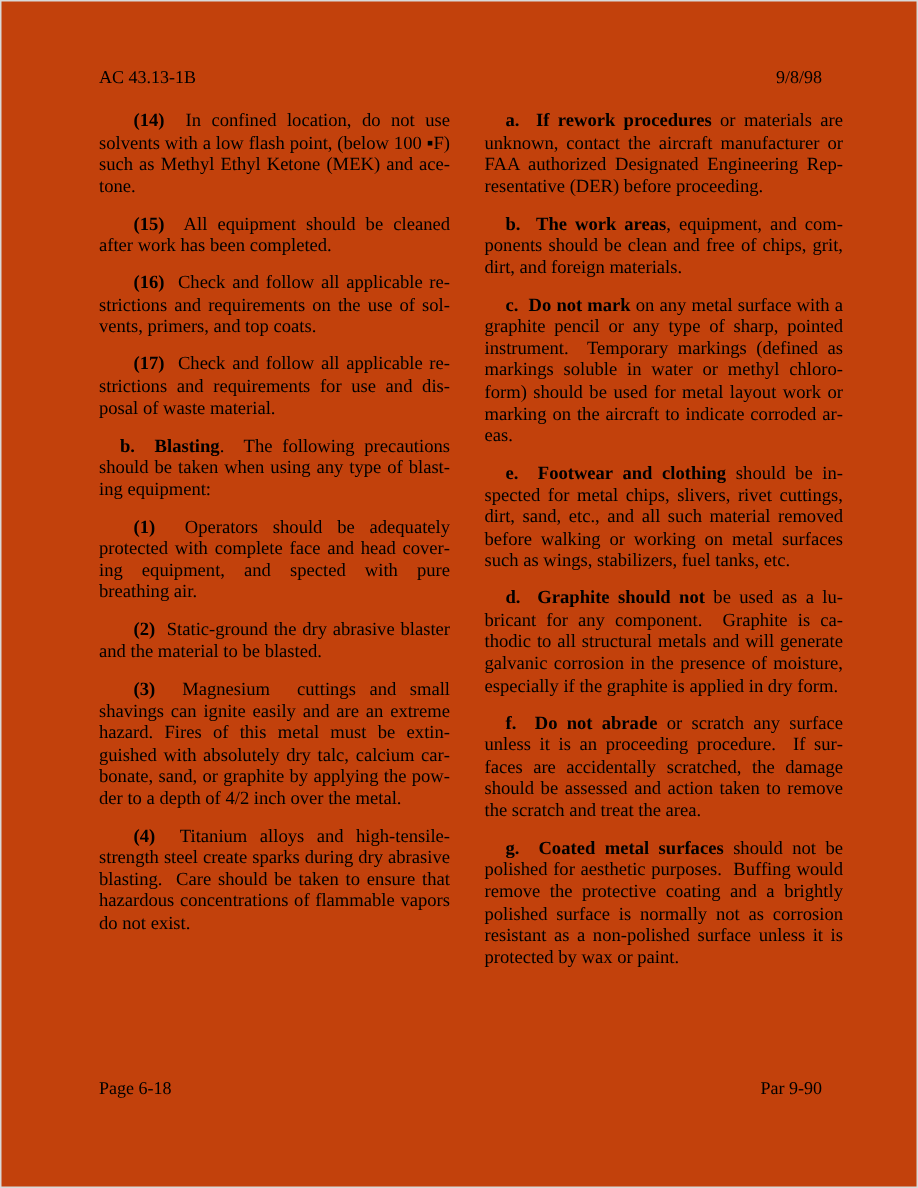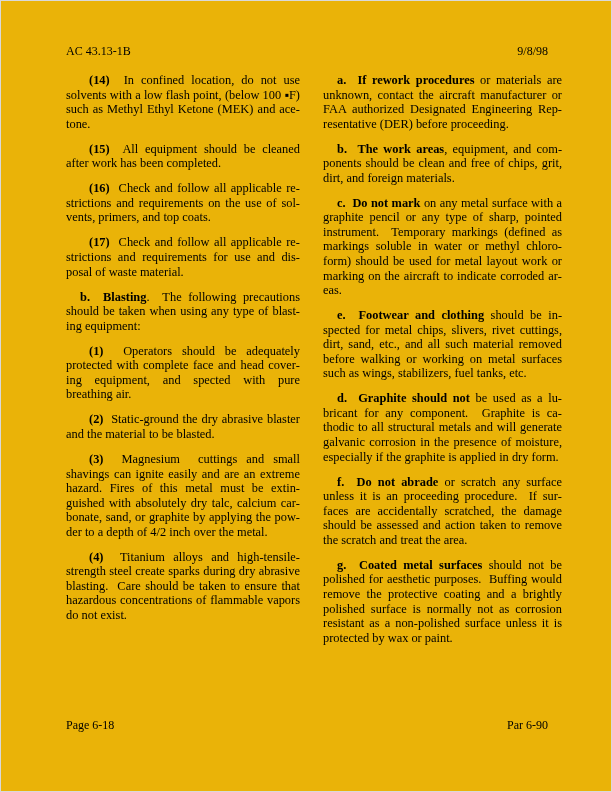--- a/index.html
+++ b/index.html
@@ -1,20 +1,20 @@
 <!DOCTYPE html>
 <html><head>
 <meta charset="utf-8">
 <style>
   html, body { margin: 0; padding: 0; background: #ffffff; }
   .page {
     position: relative;
     width: 612px;
     height: 792px;
-    background: #eab308;
+    background: #c2410c;
     color: #000000;
     font-family: "Liberation Serif", serif;
     box-sizing: border-box;
     border: 1px solid #d9d9d9;
     overflow: hidden;
   }
   .running-head, .running-foot {
     position: absolute;
     left: 65px;
     right: 63px;
@@ -75,16 +75,16 @@
         <p class="alpha"><span class="b">c.  Do not mark</span><span> on any metal surface with a graphite pencil or any type of sharp, pointed instrument.  Temporary markings (defined as markings soluble in water or methyl chloro­form) should be used for metal layout work or marking on the aircraft to indicate corroded ar­eas.</span></p>
         <p class="alpha"><span class="b">e.  Footwear and clothing</span><span> should be in­spected for metal chips, slivers, rivet cuttings, dirt, sand, etc., and all such material removed before walking or working on metal surfaces such as wings, stabilizers, fuel tanks, etc.</span></p>
         <p class="alpha"><span class="b">d.  Graphite should not</span><span> be used as a lu­bricant for any component.  Graphite is ca­thodic to all structural metals and will generate galvanic corrosion in the presence of moisture, especially if the graphite is applied in dry form.</span></p>
         <p class="alpha"><span class="b">f.  Do not abrade</span><span> or scratch any surface unless it is an proceeding procedure.  If sur­faces are accidentally scratched, the damage should be assessed and action taken to remove the scratch and treat the area.</span></p>
         <p class="alpha"><span class="b">g.  Coated metal surfaces</span><span> should not be polished for aesthetic purposes.  Buffing would remove the protective coating and a brightly polished surface is normally not as corrosion resistant as a non-polished surface unless it is protected by wax or paint.</span></p>
       </div>
   </div>
 
   <div class="running-foot">
     <span>Page 6-18</span>
-    <span>Par 6-90</span>
+    <span>Par 9-90</span>
   </div>
 
 </div>
 
 </body></html>

